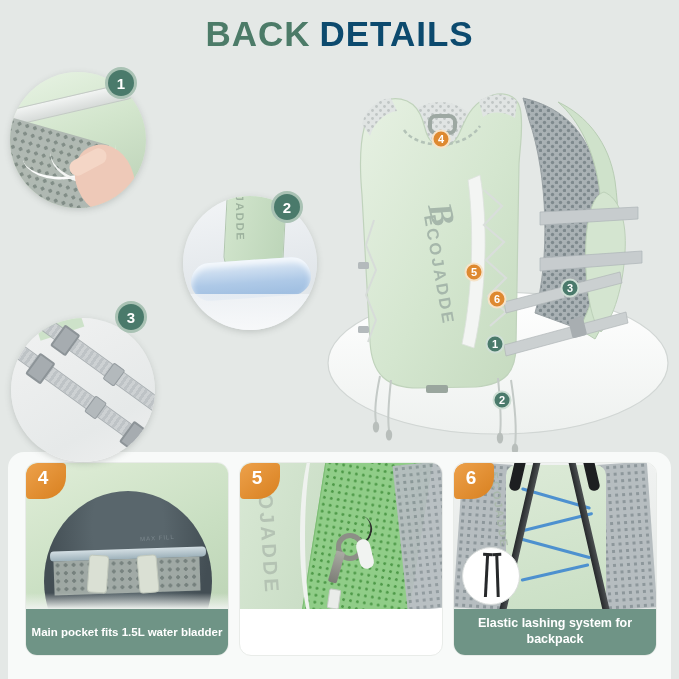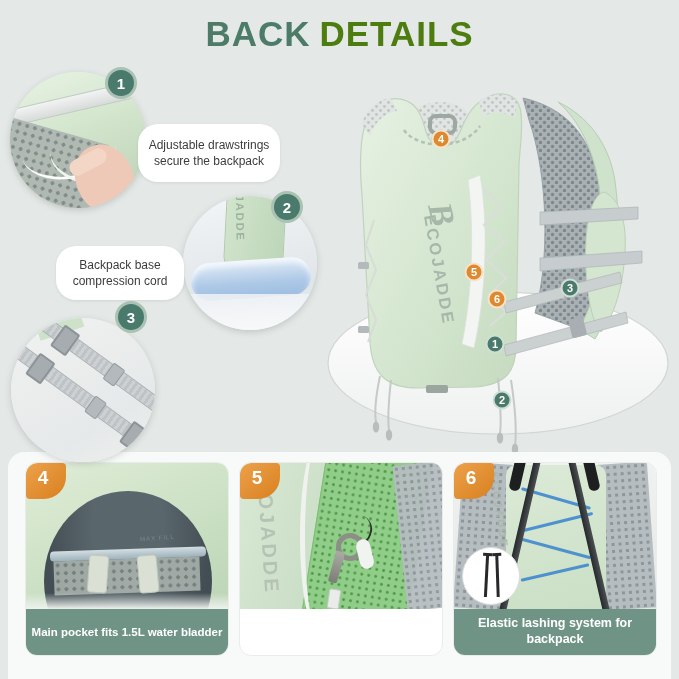--- a/index.html
+++ b/index.html
@@ -3,21 +3,21 @@
 <meta charset="utf-8">
 <style>
   html,body{margin:0;padding:0;}
   body{background:#cfd4d2;font-family:"Liberation Sans",sans-serif;}
   .page{position:relative;width:679px;height:679px;margin:0 auto;background:#e4e8e6;overflow:hidden;}
 
   
   .title{position:absolute;top:14px;left:0;width:100%;text-align:center;
          font-size:35px;font-weight:bold;letter-spacing:1px;}
   .title .hl{color:#4c7b68;margin-right:9px;}
-  .title .rest{color:#4d7c0f;text-align:center;}
+  .title .rest{color:#0c4a6e;text-align:center;}
 
   
   .badge{position:absolute;width:26px;height:26px;border-radius:50%;
          display:flex;align-items:center;justify-content:center;
          color:#fff;font-weight:bold;font-size:15px;z-index:6;}
   .badge.green{background:#4a7a6b;box-shadow:0 0 0 3px #a9c2b4;}
 
   
   .pcircle{position:absolute;border-radius:50%;overflow:hidden;z-index:4;
            box-shadow:0 2px 6px rgba(90,100,95,.25);}
@@ -154,36 +154,30 @@
     <div class="c1-strap"></div>
     <div class="c1-mesh mesh"></div>
     <div class="c1-cord1"></div>
     <div class="c1-cord2"></div>
     <div class="c1-hand"></div>
     <div class="c1-finger"></div>
   </div>
   <div class="badge green" style="left:108px;top:70px;">
     <span>1</span>
   </div>
-  <div class="bubble b1">
-    <span>Adjustable drawstrings secure the backpack</span>
-  </div>
 
   <div class="pcircle c2">
     <div class="c2-vest">
       <span>JADDE</span>
     </div>
     <div class="c2-towel"></div>
     <div class="c2-wrap"></div>
   </div>
   <div class="badge green" style="left:274px;top:194px;">
     <span>2</span>
-  </div>
-  <div class="bubble b2">
-    <span>Backpack base compression cord</span>
   </div>
 
   <div class="pcircle c3">
     <div class="c3-sliver"></div>
     <div class="strap s3a">
       <div class="buckle" style="left:56px;"></div>
       <div class="slider" style="left:118px;"></div>
     </div>
     <div class="strap s3b">
       <div class="buckle" style="left:34px;"></div>

